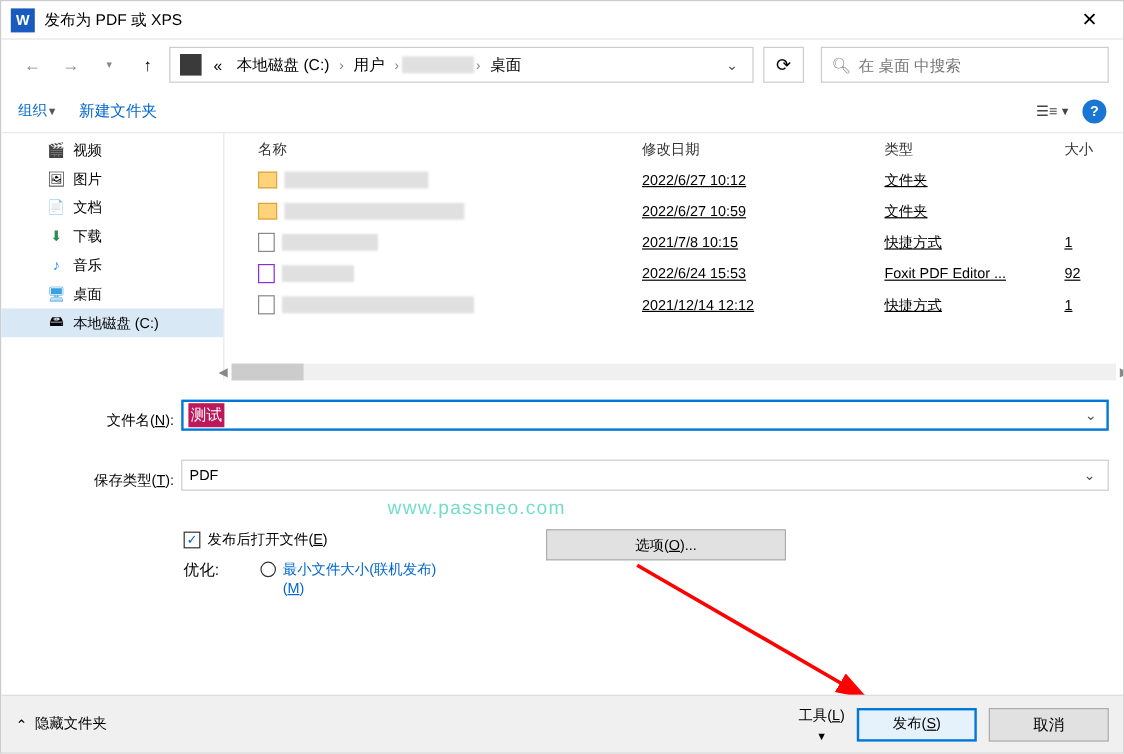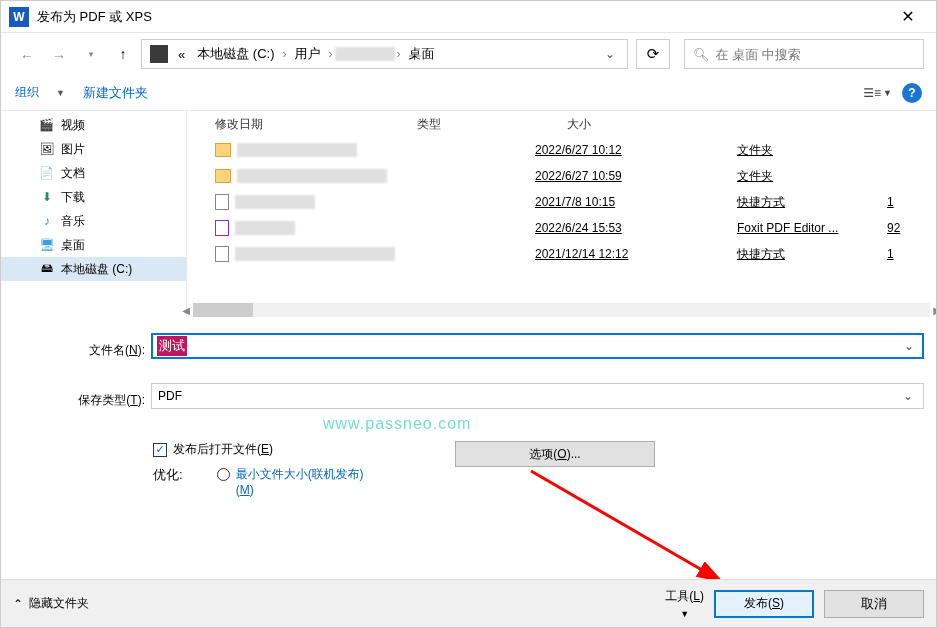--- a/index.html
+++ b/index.html
@@ -17,21 +17,21 @@
 .pc-icon { width: 18px; height: 18px; background: #3a3a3a; margin: 0 4px; }
 .crumb { padding: 2px 6px; font-size: 13px; }
 .crumb-sep { color: #888; padding: 0 2px; }
 .dropdown-v { margin-left: auto; padding: 0 8px; color: #555; }
 .refresh-btn { width: 34px; height: 30px; border: 1px solid #ccc; display: flex; align-items: center; justify-content: center; margin-left: 4px; font-size: 15px; }
 .search-box { width: 240px; height: 30px; border: 1px solid #ccc; display: flex; align-items: center; padding: 0 8px; margin-left: 10px; }
 .search-icon { color: #888; margin-right: 6px; font-size: 13px; }
 .search-input { border: none; outline: none; flex: 1; font-size: 13px; color: #888; }
 
 .toolbar { display: flex; align-items: center; height: 36px; padding: 0 14px; gap: 18px; border-bottom: 1px solid #e8e8e8; }
-.tool-btn { font-size: 13px; color: #0066cc; display: flex; align-items: center; gap: 17px; }
+.tool-btn { font-size: 13px; color: #0066cc; display: flex; align-items: center; gap: 0; }
 .tool-btn .tri { font-size: 9px; color: #555; }
 .toolbar-right { margin-left: auto; display: flex; align-items: center; gap: 10px; }
 .view-icon { display: flex; align-items: center; gap: 2px; color: #444; }
 .help-icon { width: 20px; height: 20px; border-radius: 50%; background: #1976d2; color: #fff; display: flex; align-items: center; justify-content: center; font-weight: bold; }
 
 .explorer { display: flex; height: 206px; }
 .sidebar { width: 186px; border-right: 1px solid #e8e8e8; overflow: hidden; padding-top: 2px; }
 .side-item { display: flex; align-items: center; height: 24px; padding-left: 38px; gap: 6px; font-size: 13px; cursor: pointer; }
 .side-item.selected { background: #d9e8f5; }
 .side-icon { width: 16px; height: 16px; display: inline-flex; align-items: center; justify-content: center; }
@@ -154,20 +154,21 @@
         <span class="side-icon" style="color:#3aa0e0">🖥</span>
         <span>桌面</span>
       </div>
     <div class="side-item selected">
         <span class="side-icon">🖴</span>
         <span>本地磁盘 (C:)</span>
       </div>
   </div>
   <div class="filelist">
     <div class="list-header">
+      <div class="col-name">名称</div>
       <div class="col-date">修改日期</div>
       <div class="col-type">类型</div>
       <div class="col-size">大小</div>
     </div>
     <div class="file-row">
       <div class="col-name" style="display:flex;align-items:center">
           <span class="folder-ic"></span>
           <span class="blur-box" style="width:120px"></span>
         </div>
       <div class="col-date">2022/6/27 10:12</div>

